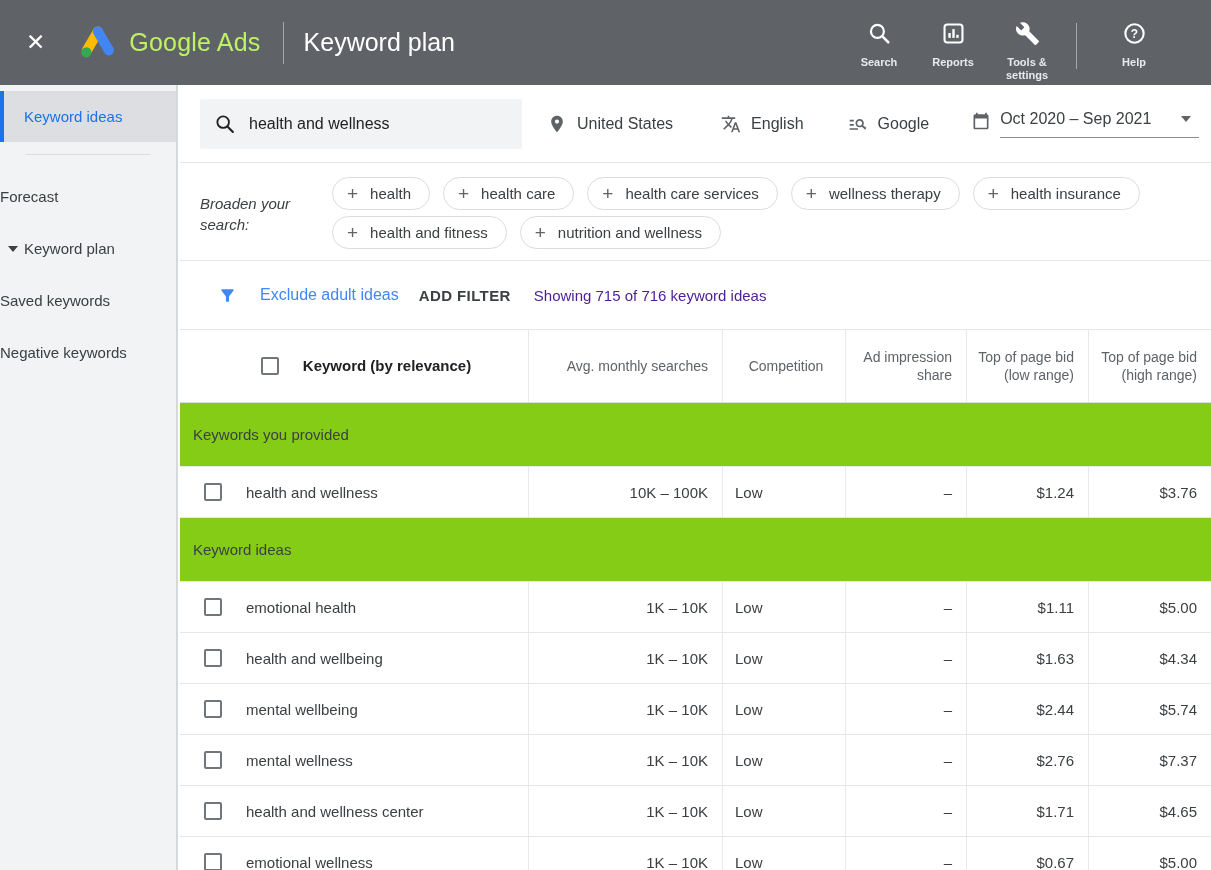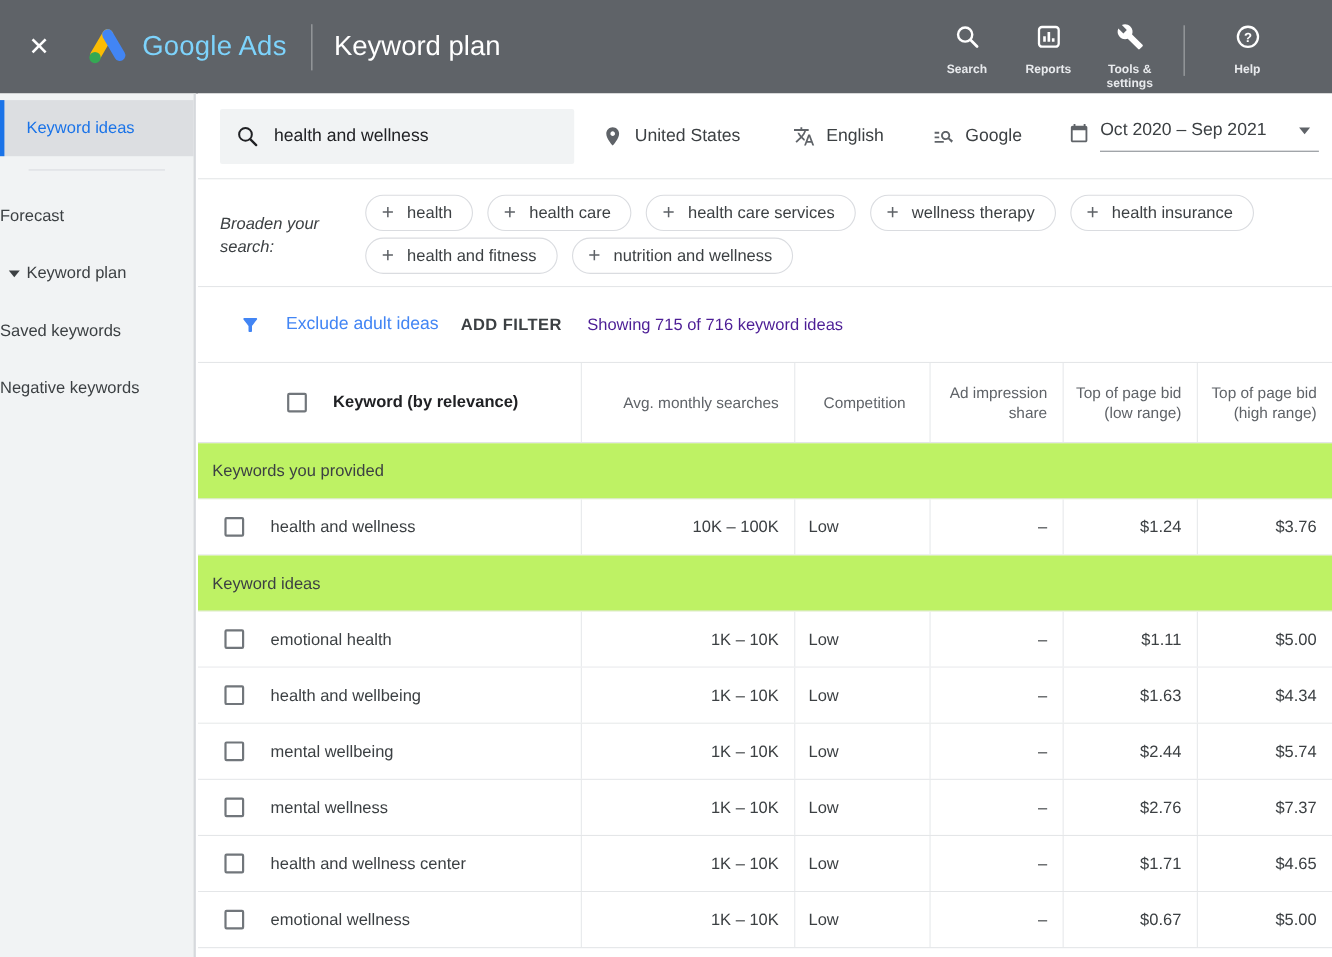--- a/index.html
+++ b/index.html
@@ -3,21 +3,21 @@
 <meta charset="utf-8">
 <style>
   * { margin:0; padding:0; box-sizing:border-box; }
   html,body { width:1211px; height:870px; overflow:hidden; }
   body { font-family:"Liberation Sans", sans-serif; background:#fff; position:relative; color:#3c4043; }
 
   
   .topbar { height:85px; background:#5f6368; display:flex; align-items:center; }
   .close-x { margin-left:26px; color:#fff; font-size:23px; line-height:1; cursor:pointer; }
   .logo { margin-left:30px; width:44px; height:44px; flex:none; }
-  .brand { color:#7dd3fc; font-size:25px; margin-left:10px; letter-spacing:.2px; white-space:nowrap; }
+  .brand { color:#bef264; font-size:25px; margin-left:10px; letter-spacing:.2px; white-space:nowrap; }
   .tb-divider { width:1px; height:42px; background:rgba(255,255,255,.45); margin:0 20px 0 22px; }
   .page-title { color:#fff; font-size:25px; white-space:nowrap; }
   .topnav { margin-left:auto; display:flex; align-items:flex-start; margin-right:44px; padding-top:18px; }
   .nav-item { display:flex; flex-direction:column; align-items:center; width:66px; margin-left:8px; color:#fff; cursor:pointer; }
   .nav-item svg { width:25px; height:25px; }
   .nav-label { font-size:11px; font-weight:700; color:#e8eaed; margin-top:6px; text-align:center; line-height:13px; }
   .nav-divider { width:1px; height:46px; background:rgba(255,255,255,.45); margin:2px 16px 0; }
 
   
   .sidebar { position:absolute; top:85px; left:0; width:178px; bottom:0; background:#f1f3f4; border-right:2px solid #d6d9dc; }
@@ -60,21 +60,21 @@
   .grid-row { display:grid; grid-template-columns:348px 194px 123px 121px 122px 123px; }
   .thead { height:74px; border-top:1px solid #e4e6e8; border-bottom:1px solid #dcdfe2; }
   .cell { display:flex; align-items:center; font-size:15px; color:#3c4043; overflow:hidden; }
   .thead .cell { font-size:14px; color:#5f6368; line-height:18px; cursor:pointer;justify-content:center; }
   .cell.right { justify-content:flex-end; text-align:right; padding-right:14px; padding-left:10px; }
   .cell.left  { padding-left:12px; padding-right:8px; }
   .cell + .cell { border-left:1px solid #e7e9eb; }
   .kw-cell { display:flex; align-items:center; padding-left:24px; gap:24px; }
   .kw-head-label { font-weight:700; color:#202124; font-size:15px; }
   .cb { width:18px; height:18px; border:2px solid #71767b; border-radius:2px; background:#fff; flex:none; cursor:pointer; }
-  .section-row { height:51px; background:#bef264; display:flex; align-items:center; padding-left:13px; font-size:15px; color:#3c4043; border-bottom:1px solid #e7e9eb; }
+  .section-row { height:64px; background:#84cc16; display:flex; align-items:center; padding-left:13px; font-size:15px; color:#3c4043; border-bottom:1px solid #e7e9eb; }
   .data-row { height:51px; border-bottom:1px solid #e4e6e8; background:#fff; }
 </style>
 </head>
 <body>
 
 <div class="topbar">
   <span class="close-x">✕</span>
   <svg class="logo" viewBox="0 0 48 48">
     <line x1="13" y1="32" x2="25" y2="11.5" stroke="#fbbc04" stroke-width="11" stroke-linecap="round"></line>
     <line x1="25" y1="11.5" x2="37" y2="32" stroke="#4285f4" stroke-width="11" stroke-linecap="round"></line>

